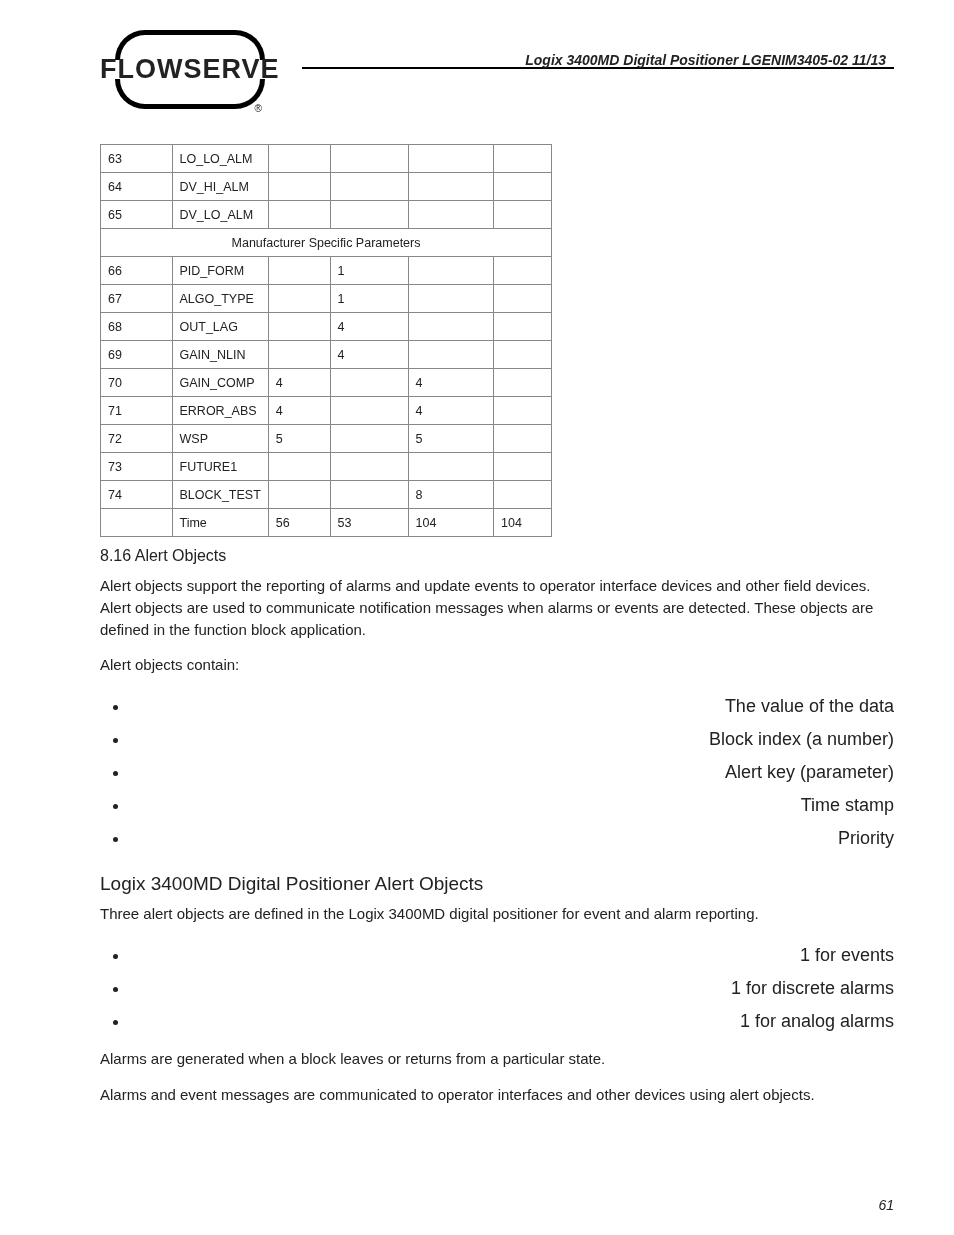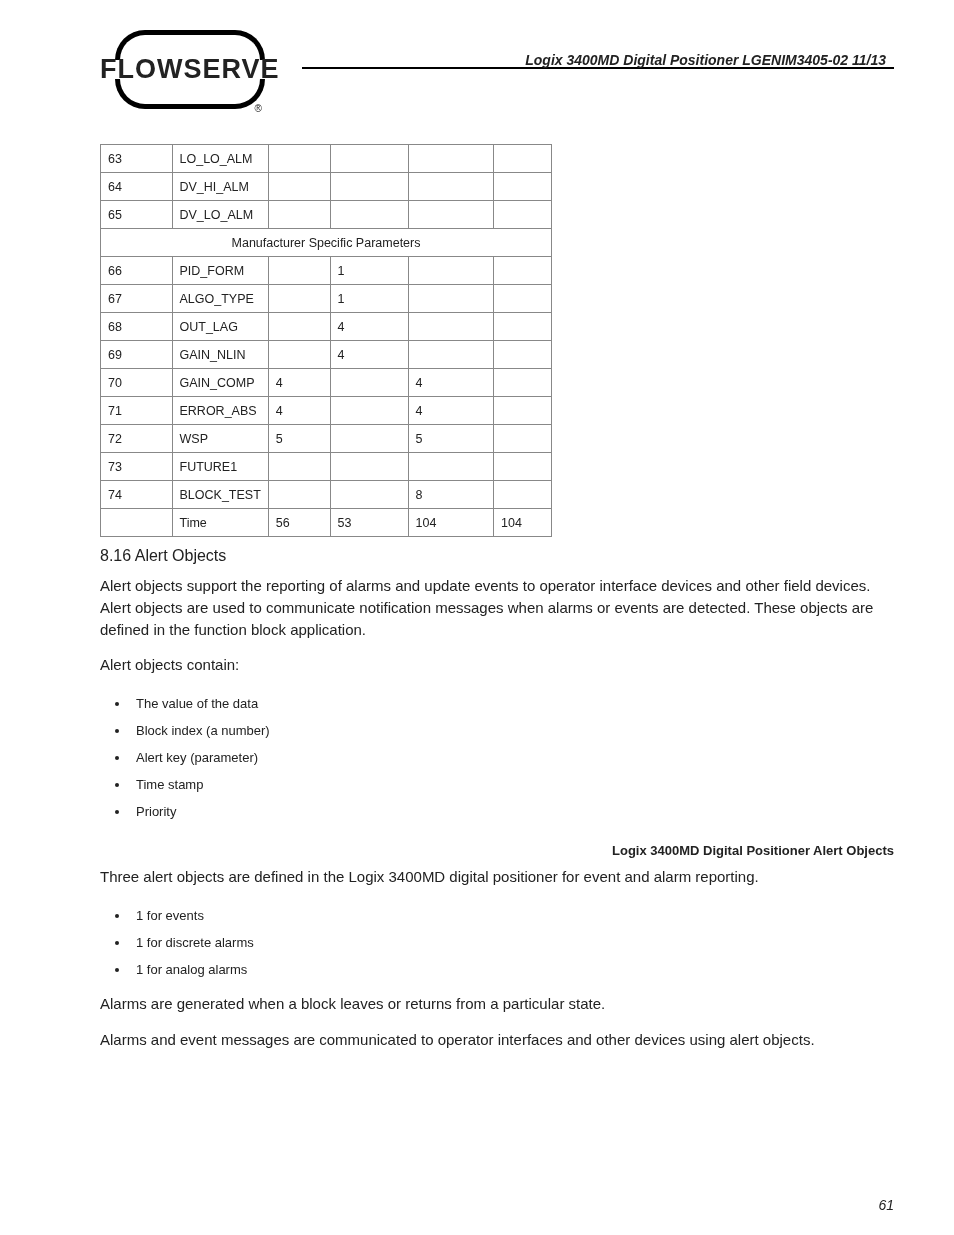--- a/index.html
+++ b/index.html
@@ -91,45 +91,45 @@
   .span-row td { text-align: center; }
   h2 {
     font-size: 16px;
     font-weight: 400;
     margin-top: 10px;
     margin-bottom: 10px;
     font-family: "Arial Narrow", Arial, sans-serif;
     font-stretch: condensed;
   }
   h3 {
-    font-size: 13px;
-    font-weight: 700;
+    font-size: 19px;
+    font-weight: 400;
     margin-top: 18px;
     margin-bottom: 8px;
     font-family: "Arial Narrow", Arial, sans-serif;
     font-stretch: condensed;
-    text-align: right;
   }
   p {
     font-size: 15px;
     line-height: 1.45;
     margin-bottom: 14px;
     font-family: "Arial Narrow", Arial, sans-serif;
     font-stretch: condensed;
   }
   ul {
     list-style: disc;
     padding-left: 30px;
     margin-bottom: 10px;
   }
   li {
-    font-size: 13px;
+    font-size: 18px;
     padding: 6px 0 6px 6px;
     font-family: "Arial Narrow", Arial, sans-serif;
     font-stretch: condensed;
+    text-align: right;
   }
   .page-num {
     position: absolute;
     bottom: 22px;
     right: 60px;
     font-style: italic;
     font-size: 14px;
   }
 </style>
 </head>

